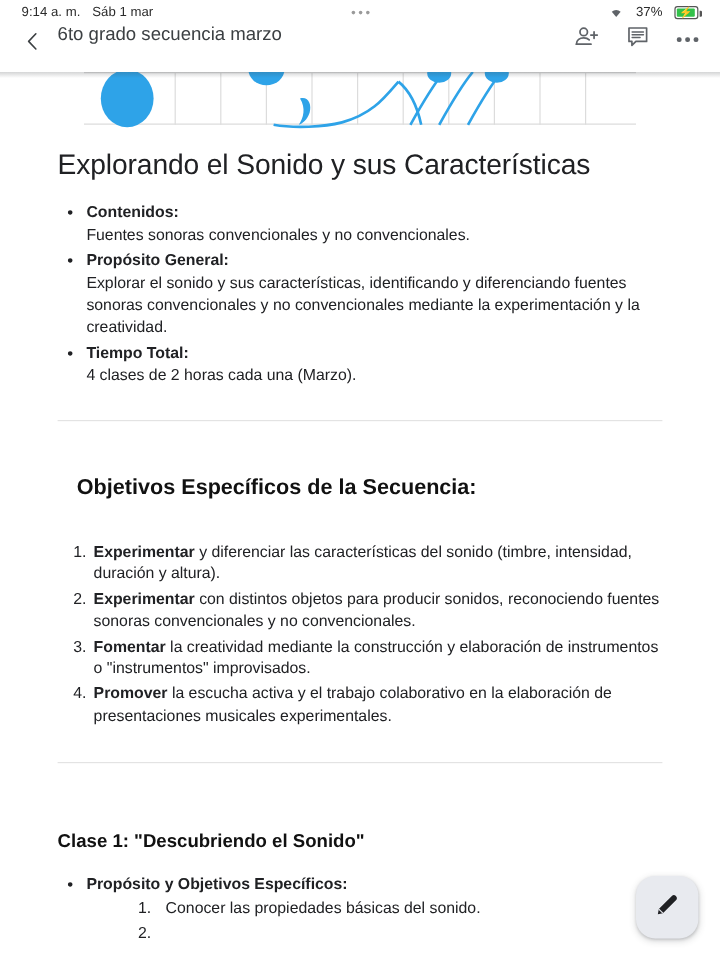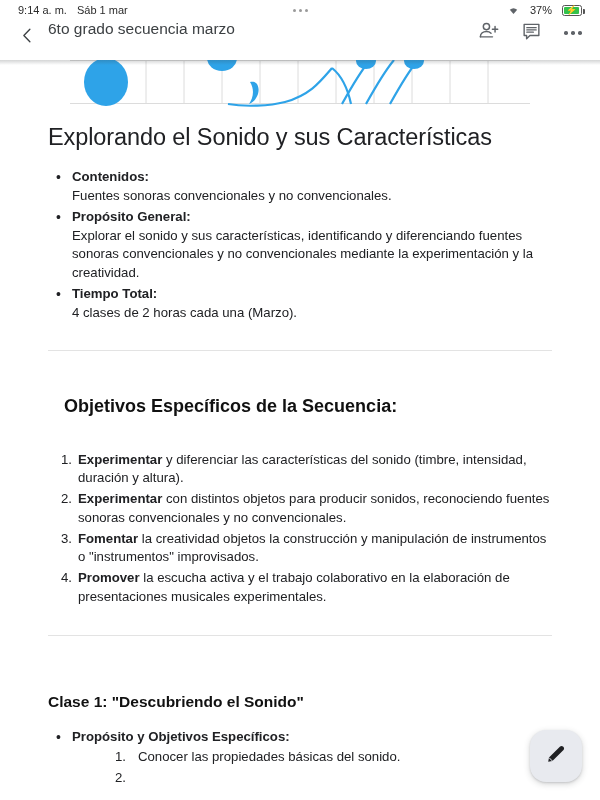--- a/index.html
+++ b/index.html
@@ -284,21 +284,21 @@
         <li class="num">
           <span class="n">1.</span>
           <span class="lead">Experimentar</span><span> y diferenciar las características del sonido (timbre, intensidad, duración y altura).</span>
         </li>
         <li class="num">
           <span class="n">2.</span>
           <span class="lead">Experimentar</span><span> con distintos objetos para producir sonidos, reconociendo fuentes sonoras convencionales y no convencionales.</span>
         </li>
         <li class="num">
           <span class="n">3.</span>
-          <span class="lead">Fomentar</span><span> la creatividad objetos la construcción y manipulación de instrumentos o "instrumentos" improvisados.</span>
+          <span class="lead">Fomentar</span><span> la creatividad mediante la construcción y elaboración de instrumentos o "instrumentos" improvisados.</span>
         </li>
         <li class="num">
           <span class="n">4.</span>
           <span class="lead">Promover</span><span> la escucha activa y el trabajo colaborativo en la elaboración de presentaciones musicales experimentales.</span>
         </li>
       </ol>
 
       <div class="sec-gap-lg"></div>
       <hr class="rule">
       <div class="sec-gap-lg"></div>

